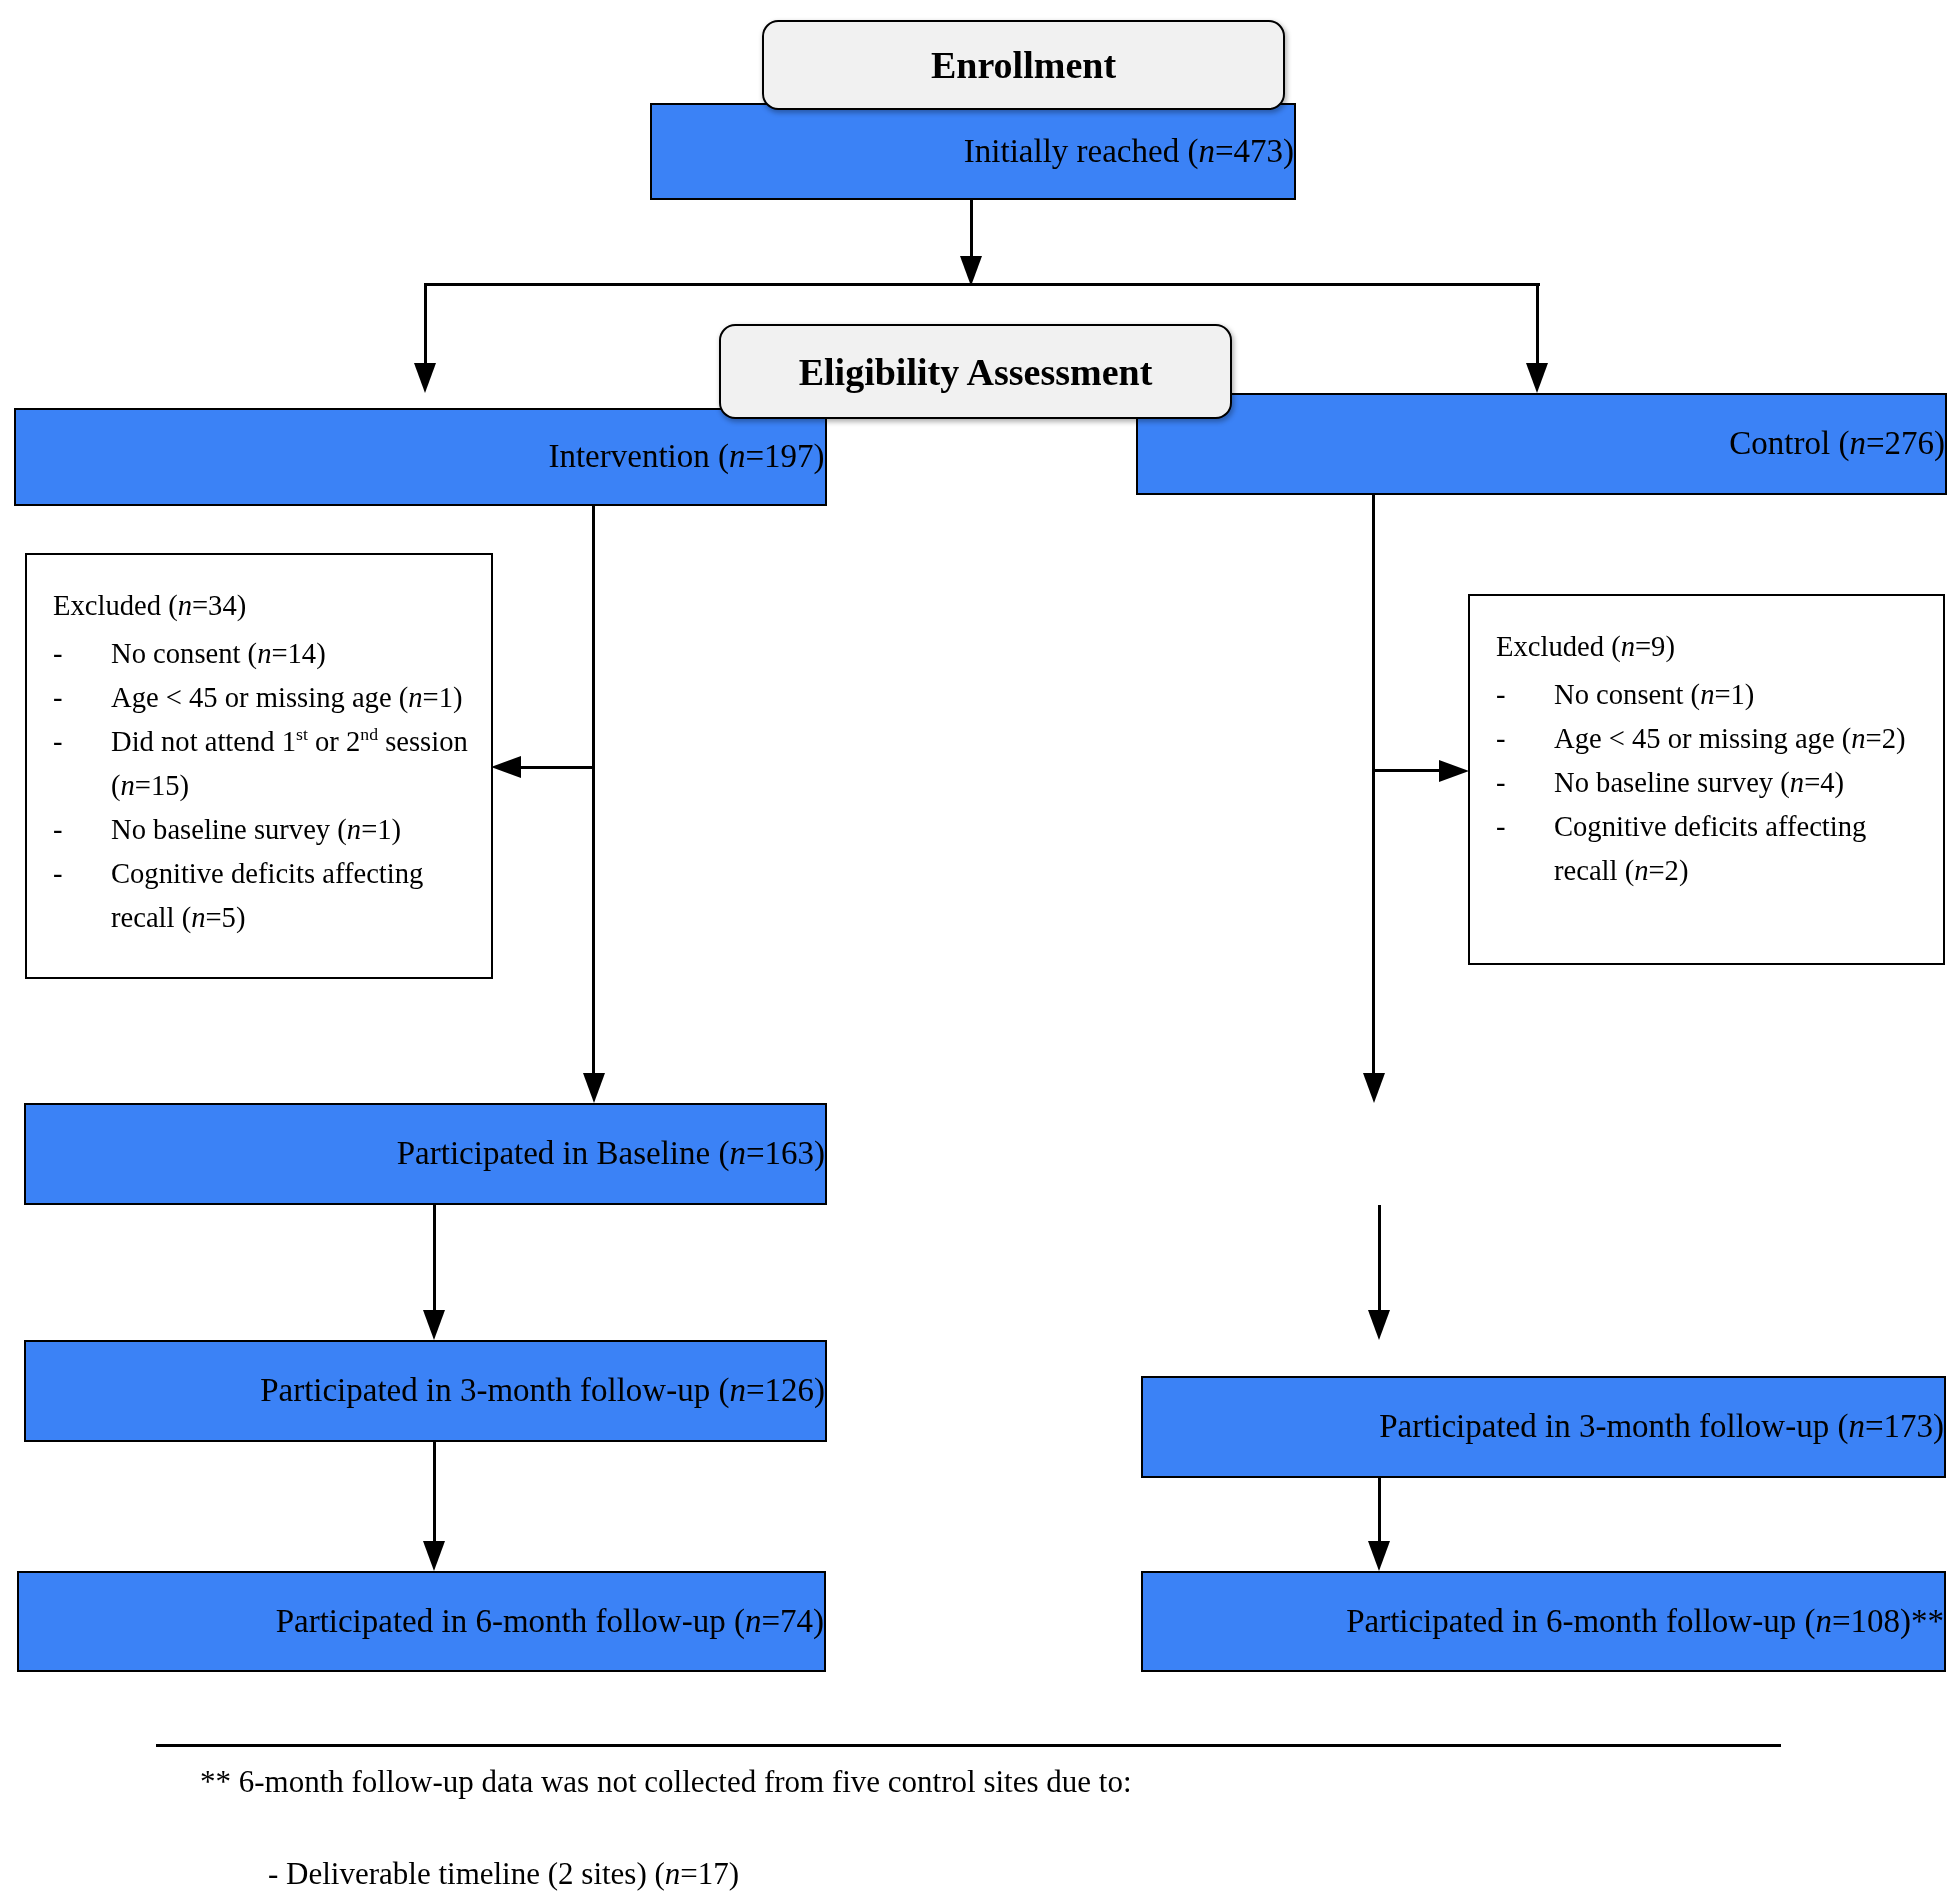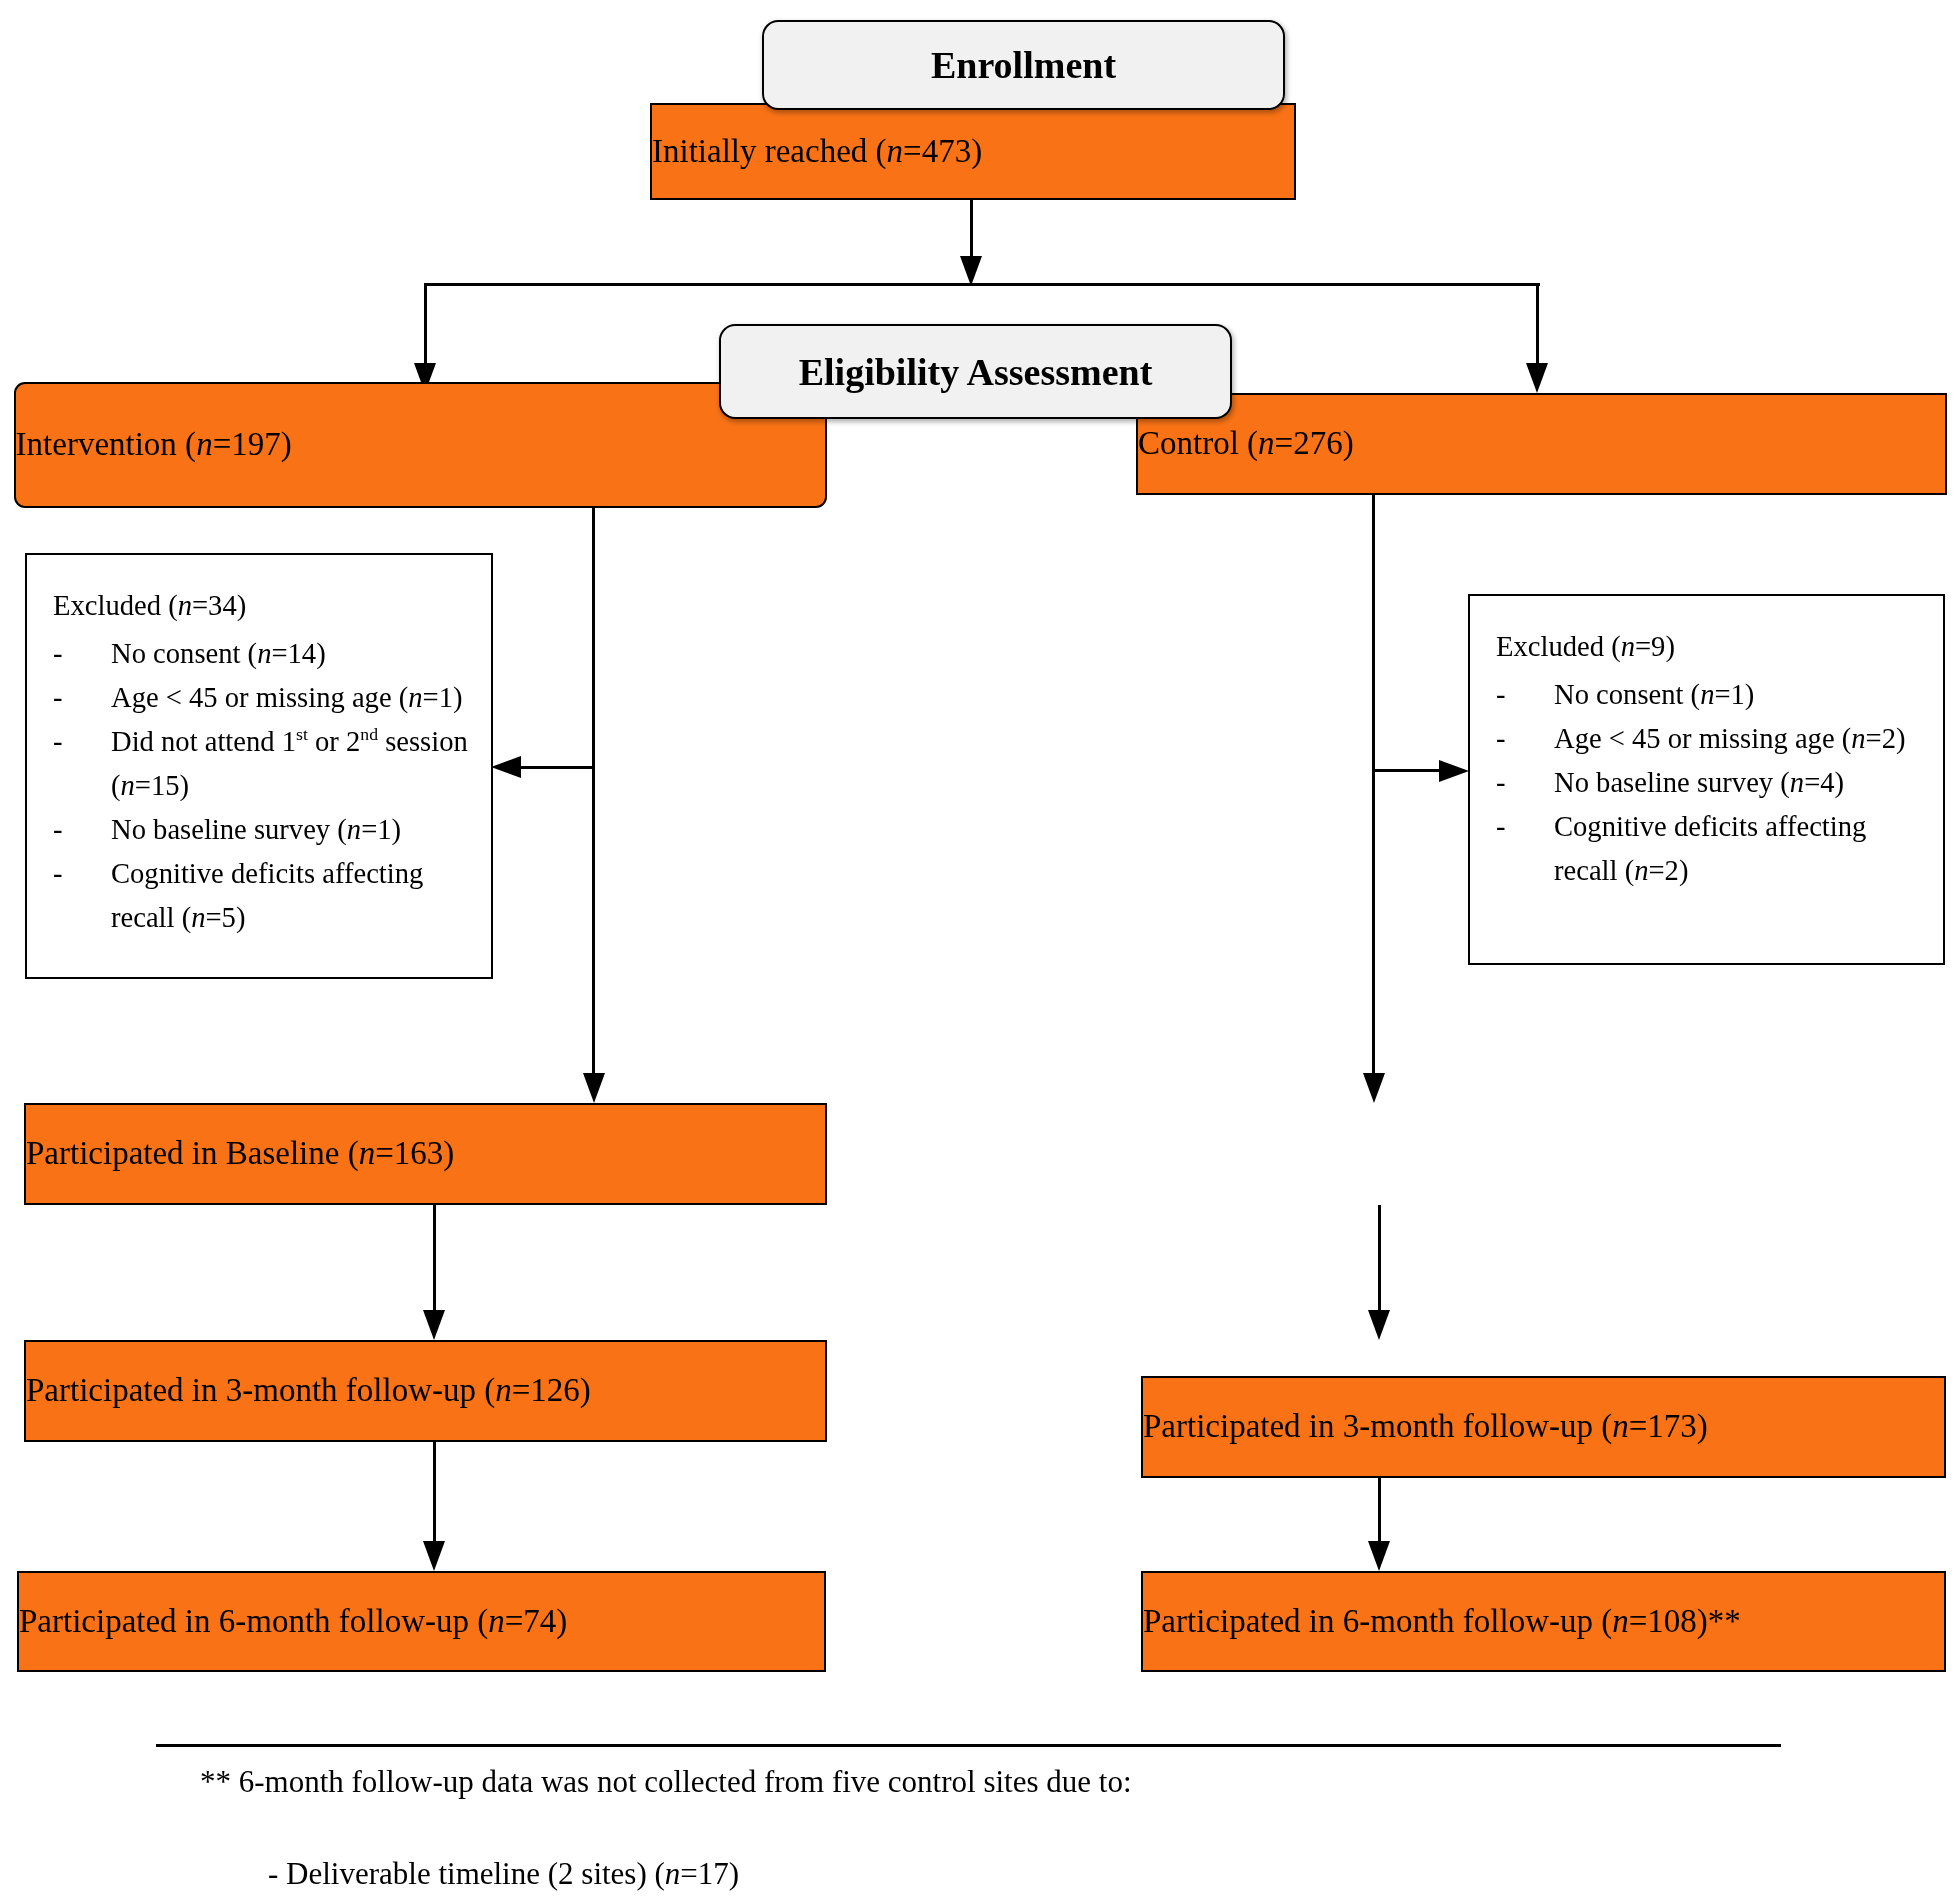--- a/index.html
+++ b/index.html
@@ -1,22 +1,22 @@
 <!DOCTYPE html>
 <html style="font-size:11px"><head>
 <meta charset="utf-8">
 <style>
   html,body { margin:0; padding:0; background:#ffffff; }
   #canvas {
     position:relative; width:1955px; height:1901px; background:#ffffff;
     font-family:"Liberation Serif", serif; color:#000;
   }
   .flow-box {
-    position:absolute; border:2.7px solid #000; background:#f97316;
-    display:flex; align-items:center; justify-content:flex-start;
+    position:absolute; border:2.7px solid #000; background:#3b82f6;
+    display:flex; align-items:center; justify-content:flex-end;
     text-align:center; font-size:33px; line-height:1.15; z-index:2;
     box-sizing:border-box;
   }
   .stage-box {
     position:absolute; border:2.7px solid #000; background:#f1f1f1;
     border-radius:16.3px; display:flex; align-items:center; justify-content:center;
     font-weight:bold; font-size:38px; z-index:5; box-sizing:border-box;
     box-shadow:1.4px 2.7px 4.8px rgba(0,0,0,0.30);
   }
   .excl-box {
@@ -83,21 +83,21 @@
   </div>
 
   <div class="flow-box" style="left:650px; top:103px; width:646px; height:97px;">
     <span>Initially reached (<i>n</i>=473)</span>
   </div>
 
   <div class="stage-box" style="left:719px; top:324px; width:513px; height:95px;">
     <span>Eligibility Assessment</span>
   </div>
 
-  <div class="flow-box" style="left:13.6px; top:382px; width:813px; height:126px;border-radius:11px;">
+  <div class="flow-box" style="left:13.6px; top:408px; width:813px; height:98px;">
     <span>Intervention (<i>n</i>=197)</span>
   </div>
 
   <div class="flow-box" style="left:1136px; top:393px; width:811px; height:102px;">
     <span>Control (<i>n</i>=276)</span>
   </div>
 
   <div class="excl-box" style="left:25px; top:553px; width:468px; height:426px;">
     <div class="excl-title">
       <span class="u">Excluded</span>

